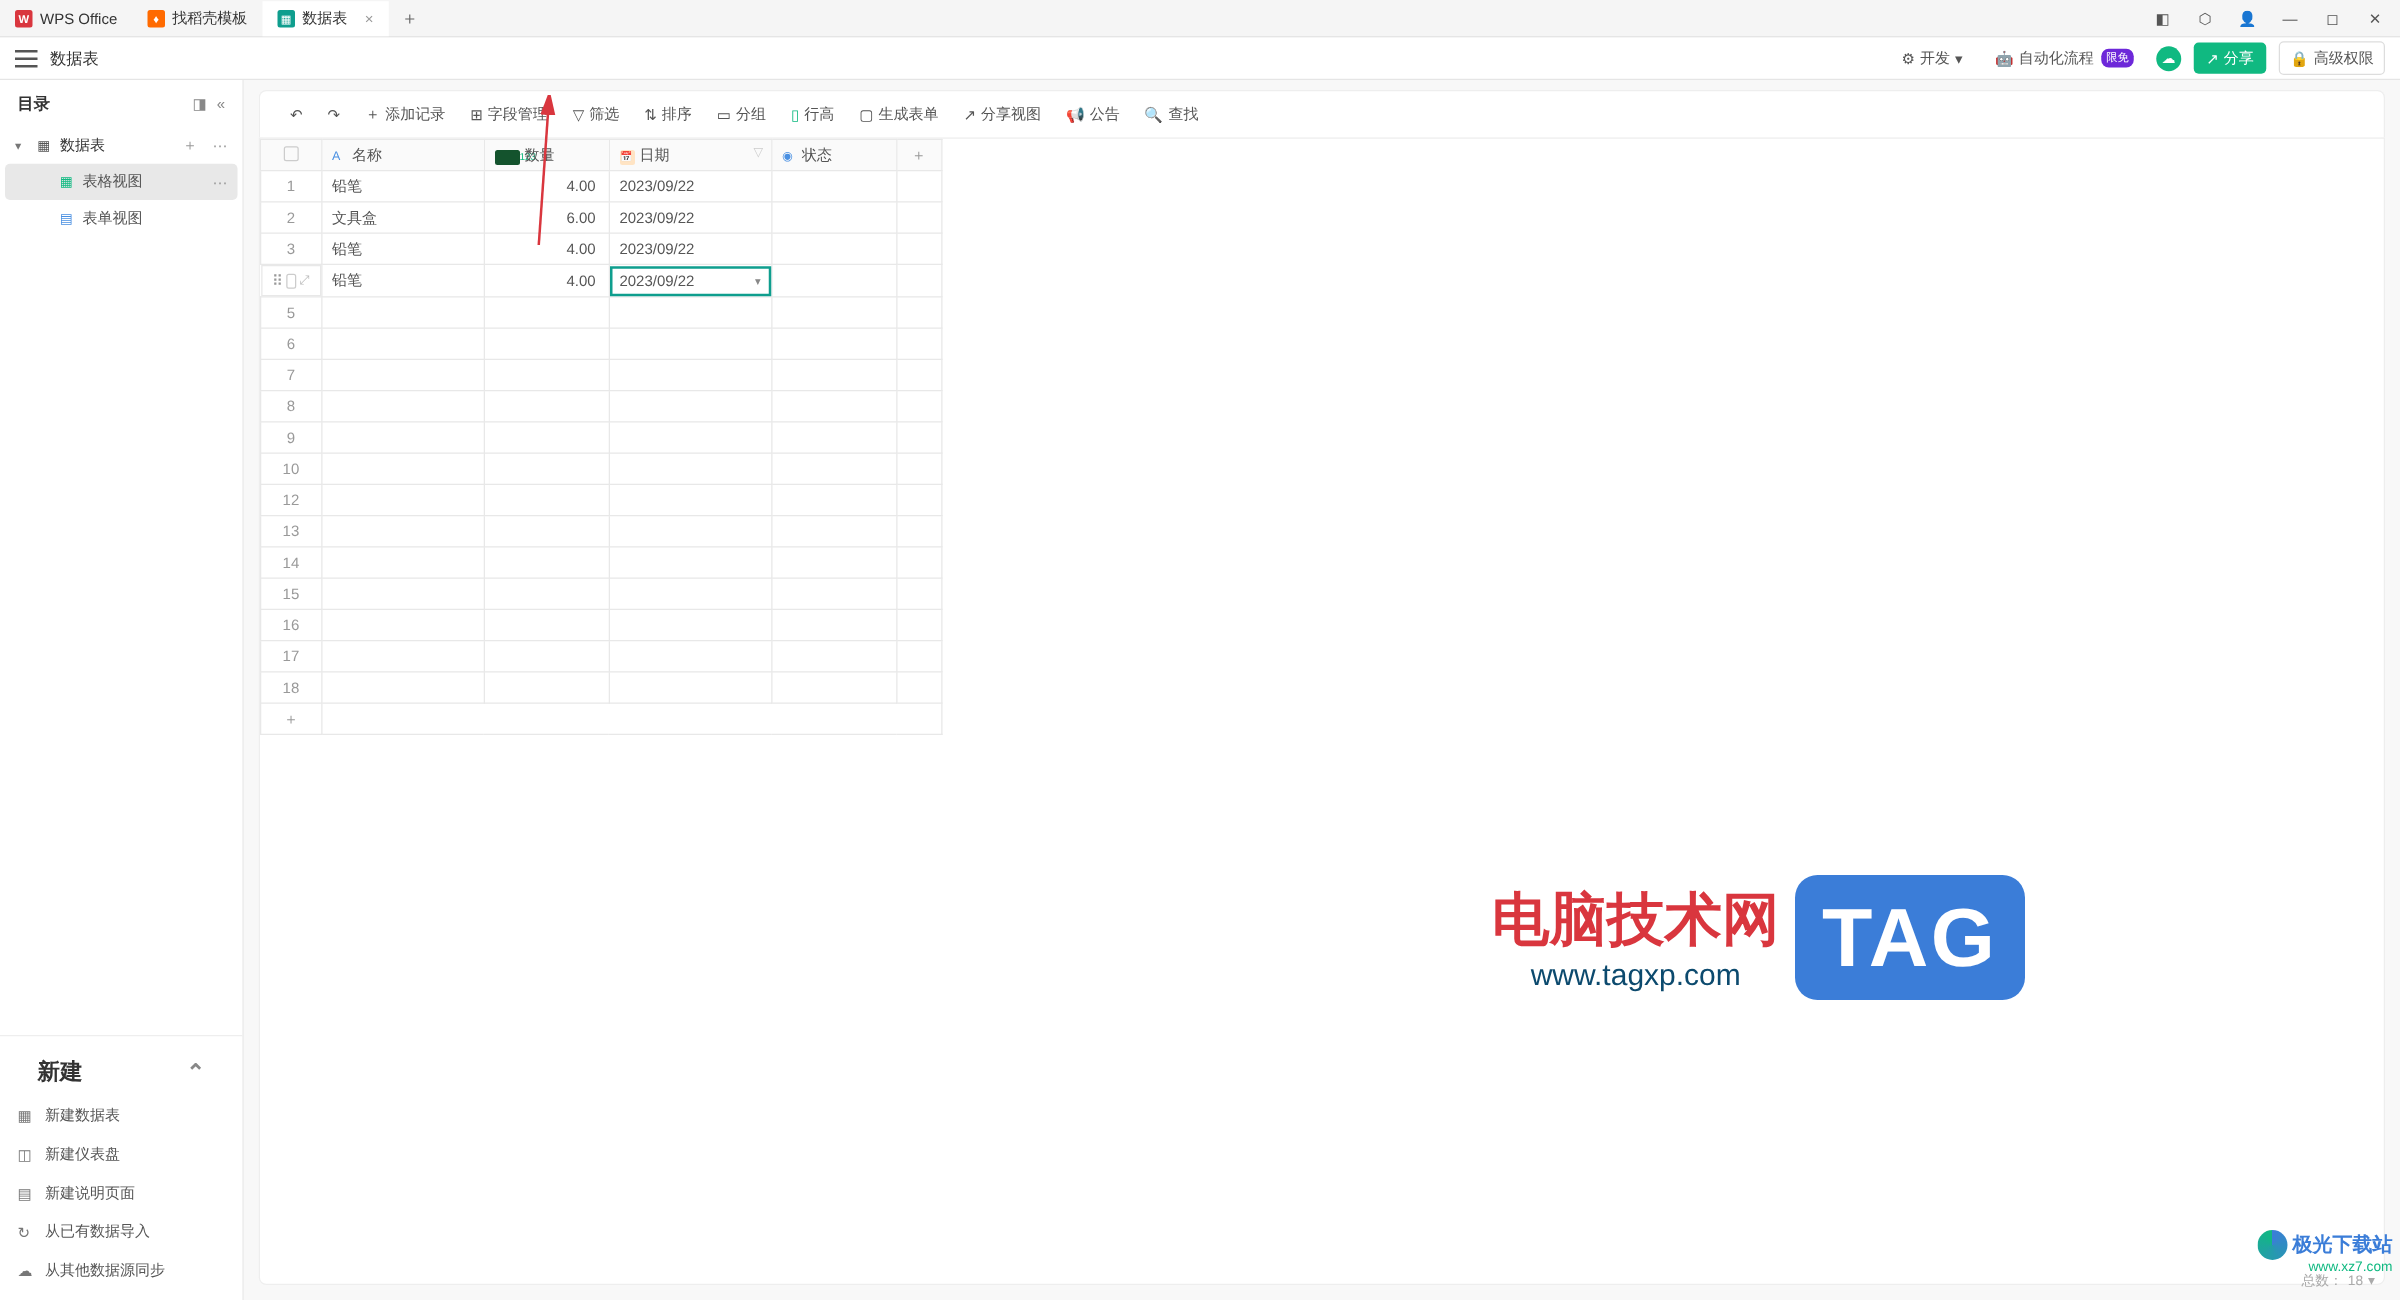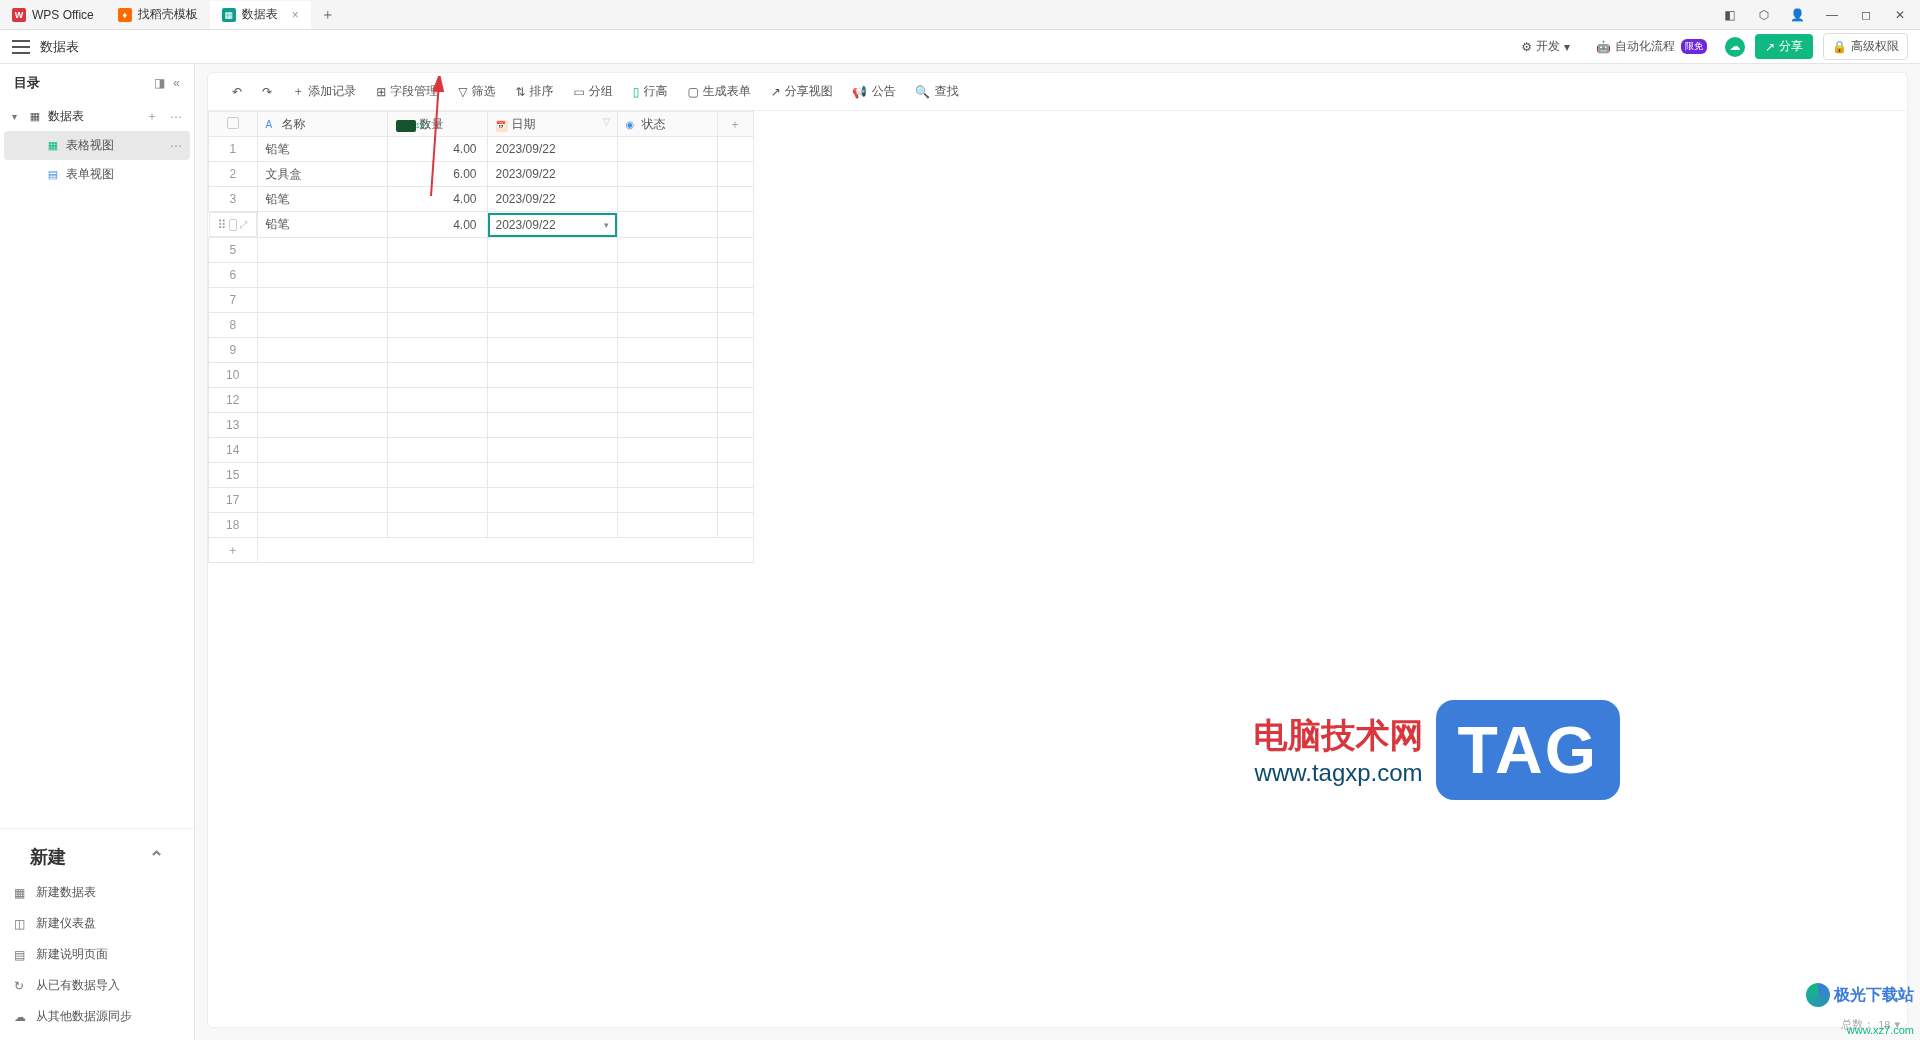--- a/index.html
+++ b/index.html
@@ -91,24 +91,24 @@
     
     
     .arrow { position: absolute; left: 226px; top: 12px; pointer-events: none; z-index: 100; }
     
     
     .footer { position: absolute; bottom: 8px; right: 20px; color: #aaa; font-size: 11px; display:flex; align-items:center; gap:4px; }
     
     
     .wm-tag { position: fixed; right: 300px; bottom: 240px; display: flex; align-items: center; gap: 12px; pointer-events: none; }
     .wm-text { display: flex; flex-direction: column; align-items: center; }
-    .wm-text .t1 { font-size: 34px; font-weight: bold; color: #d9363e; }
+    .wm-text .t1 { font-size: 46px; font-weight: bold; color: #d9363e; }
     .wm-text .t2 { font-size: 24px; color: #0c4a6e; }
     .wm-box { background: #3b7dd8; color: #fff; font-size: 66px; font-weight: bold; padding: 12px 22px; border-radius: 18px; letter-spacing: 2px; }
-    .wm-corner { position: fixed; right: 6px; bottom: 4px; display: flex; flex-direction: column; align-items: flex-end; pointer-events: none; gap: 17px; }
+    .wm-corner { position: fixed; right: 6px; bottom: 20px; display: flex; flex-direction: column; align-items: flex-end; pointer-events: none; }
     .wm-corner .logo { display:flex; align-items:center; gap:4px; }
     .wm-corner .swirl { width: 24px; height: 24px; border-radius: 50%; background: conic-gradient(#3b7dd8, #10b981); }
     .wm-corner .txt { font-size: 16px; color: #3b7dd8; font-weight: bold; }
     .wm-corner .url { font-size: 11px; color: #10b981; }
   </style>
 </head>
 <body>
 
 <div class="titlebar">
   <div class="tab">
@@ -406,20 +406,28 @@
             </tr>
             <tr>
               <td class="col-num">15</td>
               <td class="col-name"></td>
               <td class="col-qty"></td>
               <td class="col-date"></td>
               <td class="col-status"></td>
               <td class="col-add"></td>
             </tr>
             <tr>
+              <td class="col-num">16</td>
+              <td class="col-name"></td>
+              <td class="col-qty"></td>
+              <td class="col-date"></td>
+              <td class="col-status"></td>
+              <td class="col-add"></td>
+            </tr>
+            <tr>
               <td class="col-num">17</td>
               <td class="col-name"></td>
               <td class="col-qty"></td>
               <td class="col-date"></td>
               <td class="col-status"></td>
               <td class="col-add"></td>
             </tr>
             <tr>
               <td class="col-num">18</td>
               <td class="col-name"></td>

